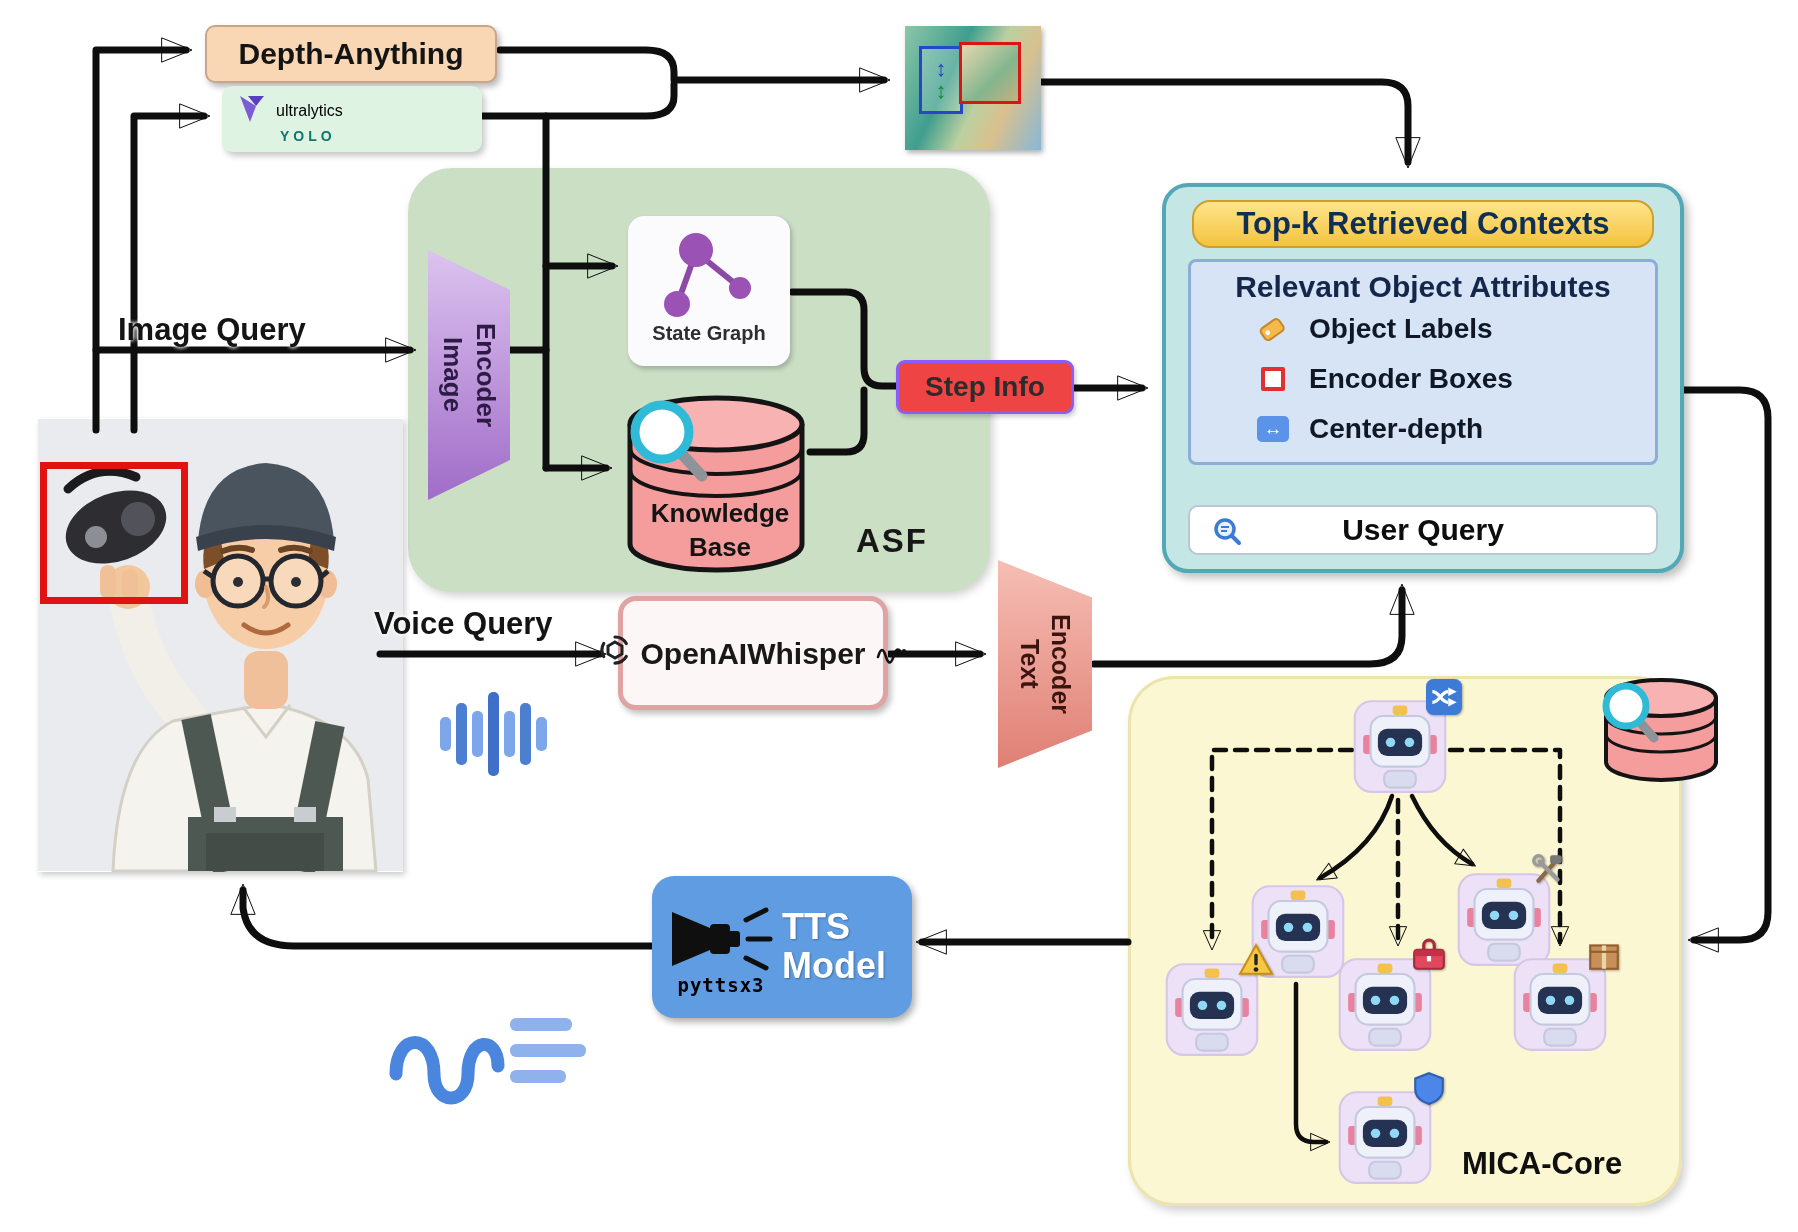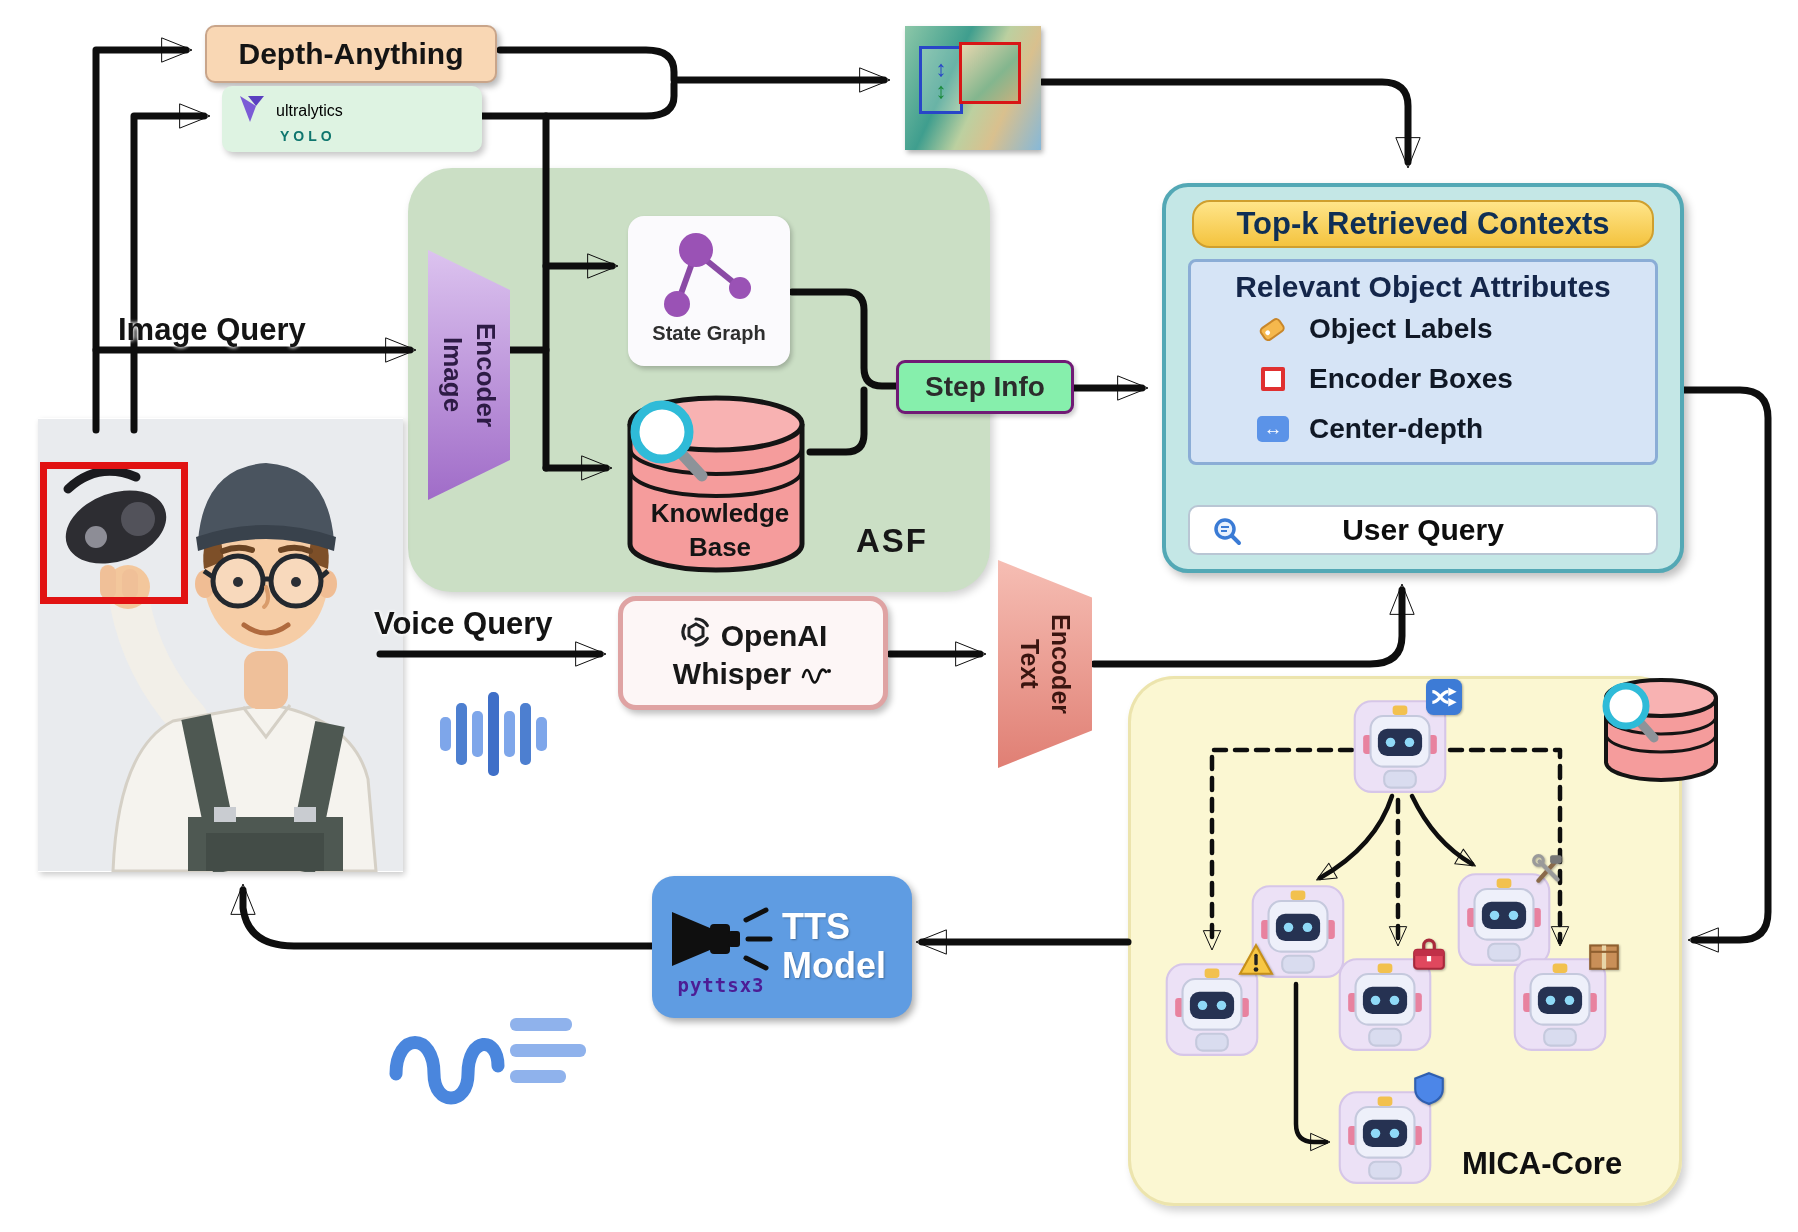--- a/index.html
+++ b/index.html
@@ -42,21 +42,21 @@
     clip-path:polygon(0 0,100% 18%,100% 82%,0 100%); }
   #text-encoder span { font-size:25px; color:#3a1510; }
 
   #state-graph { left:628px; top:216px; width:162px; height:150px; background:#fbfafd; border-radius:16px;
     box-shadow:2px 3px 5px rgba(0,0,0,.22); z-index:6; display:flex; flex-direction:column; align-items:center; }
   #state-graph-label { font-size:20px; font-weight:bold; color:#2e2e2e; margin-top:-4px; }
 
   #kb { left:622px; top:386px; width:188px; height:202px; z-index:6; }
   #mini-kb { left:1600px; top:672px; width:122px; height:118px; z-index:6; }
 
-  #step-info { left:896px; top:360px; width:178px; height:54px; background:#86efac; border:3px solid #701a75;
+  #step-info { left:896px; top:360px; width:178px; height:54px; background:#ef4444; border:3px solid #8b5cf6;
     border-radius:9px; display:flex; align-items:center; justify-content:center; font-size:28px; font-weight:600;
     color:#2c2c2c; z-index:6; box-shadow:2px 3px 4px rgba(0,0,0,.2); }
 
   
   #thumb { left:905px; top:26px; width:136px; height:124px; z-index:6;
     background:linear-gradient(115deg,#8cc7a8 0%,#3f9e8e 35%,#bcd0a0 55%,#d9c08e 72%,#86b8d8 100%);
     box-shadow:2px 3px 5px rgba(0,0,0,.3); }
   #thumb-bluebox { position:absolute; left:14px; top:20px; width:44px; height:68px; border:3px solid #2846c8;
     background:rgba(255,255,255,.22); display:flex; flex-direction:column; align-items:center; justify-content:center; }
   #thumb-bluebox .g1 { color:#2846c8; font-size:22px; font-weight:bold; line-height:1; }
@@ -80,37 +80,37 @@
   .cdepth-glyph { width:32px; height:26px; background:#5b93e8; border-radius:5px; color:#ffffff;
     font-size:19px; font-weight:bold; display:flex; align-items:center; justify-content:center; }
   #user-query-bar { position:absolute; left:22px; right:22px; bottom:14px; height:50px; background:#ffffff;
     border:2px solid #b9c6d4; border-radius:10px; display:flex; align-items:center; justify-content:center;
     font-size:30px; font-weight:bold; color:#0d0d0d; }
   #user-query-bar .mag { position:absolute; left:22px; top:9px; }
 
   
   #whisper { left:618px; top:596px; width:270px; height:114px; background:#fdf6f6; border:5px solid #dfa3a3;
     border-radius:18px; z-index:6; box-shadow:3px 4px 6px rgba(0,0,0,.25);
-    display:flex; flex-direction:column; align-items:center; justify-content:center; }
+    display:flex; flex-direction:row; align-items:center; justify-content:center; }
   .whisper-row { display:flex; align-items:center; gap:8px; font-size:30px; font-weight:bold; color:#181818; line-height:1.1; }
 
   
   #mica { left:1128px; top:676px; width:554px; height:530px; background:#fbf7d2; border-radius:46px; z-index:1;
     box-shadow:inset 0 0 0 3px #ece4ad, 4px 5px 8px rgba(0,0,0,.18); }
   #mica-label { left:1462px; top:1146px; font-size:31px; font-weight:bold; color:#101010; z-index:9; }
   .robot { position:absolute; width:96px; height:100px; z-index:8; }
   .robot svg.body { width:96px; height:100px; display:block; }
   .badge { position:absolute; right:-14px; top:-16px; width:36px; height:36px; z-index:9; }
   .badge svg { width:36px; height:36px; display:block; filter:drop-shadow(1px 1px 1px rgba(0,0,0,.3)); }
 
   
   #tts { left:652px; top:876px; width:260px; height:142px; background:#5f9ce2; border-radius:22px; z-index:6;
     box-shadow:3px 4px 7px rgba(0,0,0,.32); display:flex; align-items:center; padding:0 14px 0 16px; gap:8px; }
   #tts-left { display:flex; flex-direction:column; align-items:center; }
-  #tts-engine { font-family:"DejaVu Sans Mono", monospace; font-size:19px; font-weight:bold; color:#4c1d95;
+  #tts-engine { font-family:"DejaVu Sans Mono", monospace; font-size:19px; font-weight:bold; color:#000000;
     letter-spacing:1px; margin-top:-6px; }
   #tts-text { font-size:36px; font-weight:bold; color:#ffffff; line-height:1.08;
     text-shadow:1px 1px 2px rgba(0,0,0,.3); }
 
   #waveform { left:436px; top:680px; z-index:6; }
   #squiggle { left:380px; top:978px; z-index:6; }
 
   #flows { z-index:4; }
   #flows path { fill:none; stroke:#0e0e0e; stroke-linecap:round; stroke-linejoin:round; }
   #flows path.main { stroke-width:7; }

